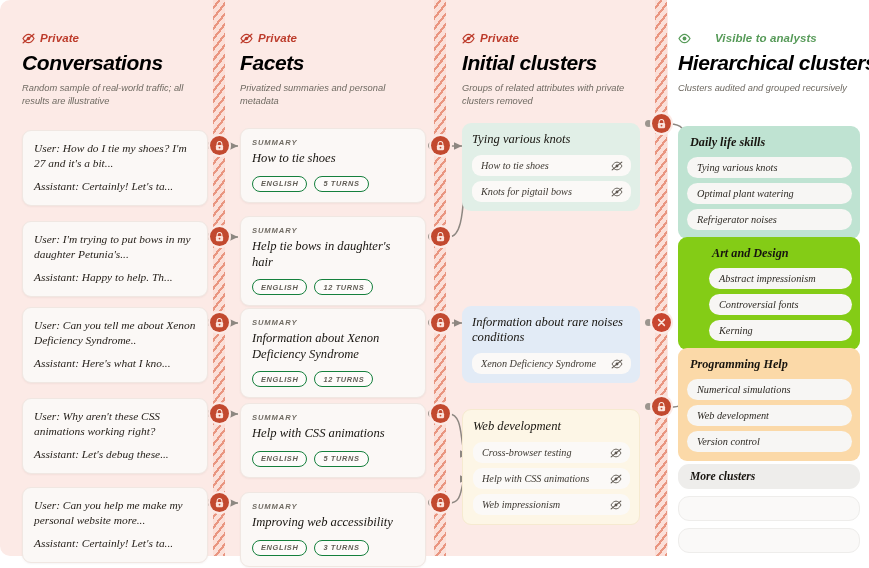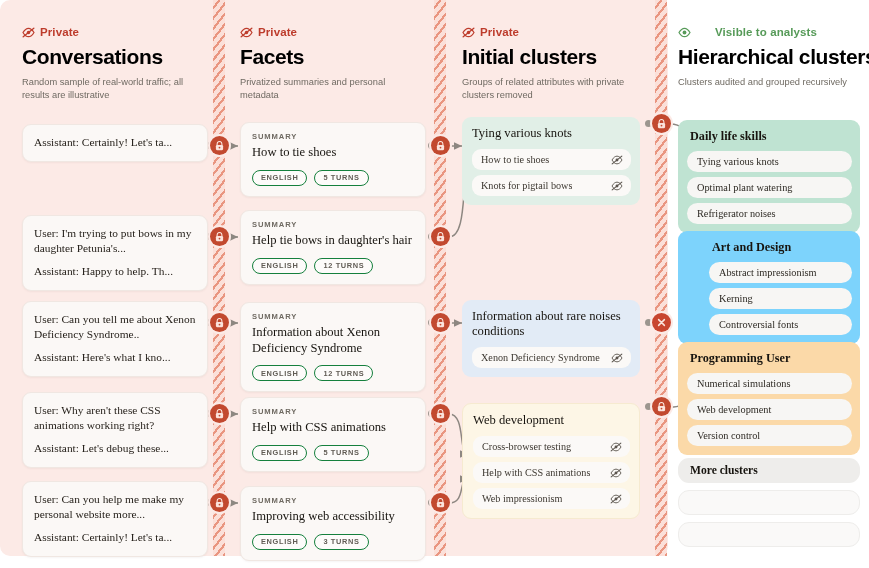--- a/index.html
+++ b/index.html
@@ -26,21 +26,21 @@
       -52deg,
       #e8917b 0px, #e8917b 2.2px,
       #fbdfd8 2.2px, #fbdfd8 6.4px);
     opacity: .95;
   }
   .barrier.b1 { left: 213px; }
   .barrier.b2 { left: 434px; }
   .barrier.b3 { left: 655px; }
 
   
-  .col { position: absolute; top: 12px; height: 456px; }
+  .col { position: absolute; top: 18px; height: 456px; font-style: italic; }
   .col-1 { left: 22px;  width: 190px; }
   .col-2 { left: 240px; width: 190px; }
   .col-3 { left: 462px; width: 190px; }
   .col-4 { left: 678px; width: 188px; }
 
   
   .priv-tag {
     display: flex; align-items: center; gap: 5px;
     margin-top: 14px;
     font-size: 11.5px; font-weight: bold; letter-spacing: .1px;
@@ -115,21 +115,21 @@
   .clus-item span {
     font-family: "Liberation Serif", serif;
     font-size: 10.2px; color: #3d3831; white-space: nowrap;
     overflow: hidden; text-overflow: ellipsis;
   }
   .eye-off { flex: 0 0 auto; margin-left: 6px; }
 
   
   .hier-card { left: 0; width: 182px; padding: 9px 8px 9px 9px; border: none; box-shadow: none; }
   .hier-card.h-green  { background: #bfe3d2; }
-  .hier-card.h-purple { background: #7dd3fc; padding-left: 31px; }
+  .hier-card.h-purple { background: #84cc16; padding-left: 31px; }
   .hier-card.h-orange { background: #fbd9a8; }
   .hier-title {
     font-family: "Liberation Serif", serif;
     font-size: 12.2px; font-weight: bold; color: #17140f;
     margin-left: 3px;
   }
   .hier-items { margin-top: 7px; display: flex; flex-direction: column; gap: 5px; }
   .hier-item {
     background: #f7f6f4; border-radius: 11px;
     padding: 5px 10px;
@@ -312,20 +312,21 @@
         <path d="M1,6 C3,2.6 5,1.4 7,1.4 C9,1.4 11,2.6 13,6 C11,9.4 9,10.6 7,10.6 C5,10.6 3,9.4 1,6 Z" fill="none" stroke="currentColor" stroke-width="1.3"></path>
         <circle cx="7" cy="6" r="1.9" fill="currentColor"></circle>
         <path d="M1.2,10.6 L12.8,1.4" stroke="currentColor" stroke-width="1.5" stroke-linecap="round"></path>
       </svg>
       <span>Private</span>
     </div>
     <div class="col-title">Conversations</div>
     <div class="col-sub">Random sample of real-world traffic; all results are illustrative</div>
 
     <div class="card conv-card" style="top:112px;">
+      <div class="conv-line">User: How do I tie my shoes? I'm 27 and it's a bit...</div>
       <div class="conv-line">Assistant: Certainly! Let's ta...</div>
     </div>
     <div class="card conv-card" style="top:203px;">
       <div class="conv-line">User: I'm trying to put bows in my daughter Petunia's...</div>
       <div class="conv-line">Assistant: Happy to help. Th...</div>
     </div>
     <div class="card conv-card" style="top:289px;">
       <div class="conv-line">User: Can you tell me about Xenon Deficiency Syndrome..</div>
       <div class="conv-line">Assistant: Here's what I kno...</div>
     </div>
@@ -493,27 +494,27 @@
         <div class="hier-item">Tying various knots</div>
         <div class="hier-item">Optimal plant watering</div>
         <div class="hier-item">Refrigerator noises</div>
       </div>
     </div>
 
     <div class="card hier-card h-purple" style="top:219px;">
       <div class="hier-title">Art and Design</div>
       <div class="hier-items">
         <div class="hier-item">Abstract impressionism</div>
+        <div class="hier-item">Controversial fonts</div>
         <div class="hier-item">Kerning</div>
-        <div class="hier-item">Controversial fonts</div>
       </div>
     </div>
 
     <div class="card hier-card h-orange" style="top:330px;">
-      <div class="hier-title">Programming User</div>
+      <div class="hier-title">Programming Help</div>
       <div class="hier-items">
         <div class="hier-item">Numerical simulations</div>
         <div class="hier-item">Web development</div>
         <div class="hier-item">Version control</div>
       </div>
     </div>
 
     <div class="more-row" style="top:446px;">More clusters</div>
     <div class="ghost-row" style="top:478px;"></div>
     <div class="ghost-row" style="top:510px;"></div>

